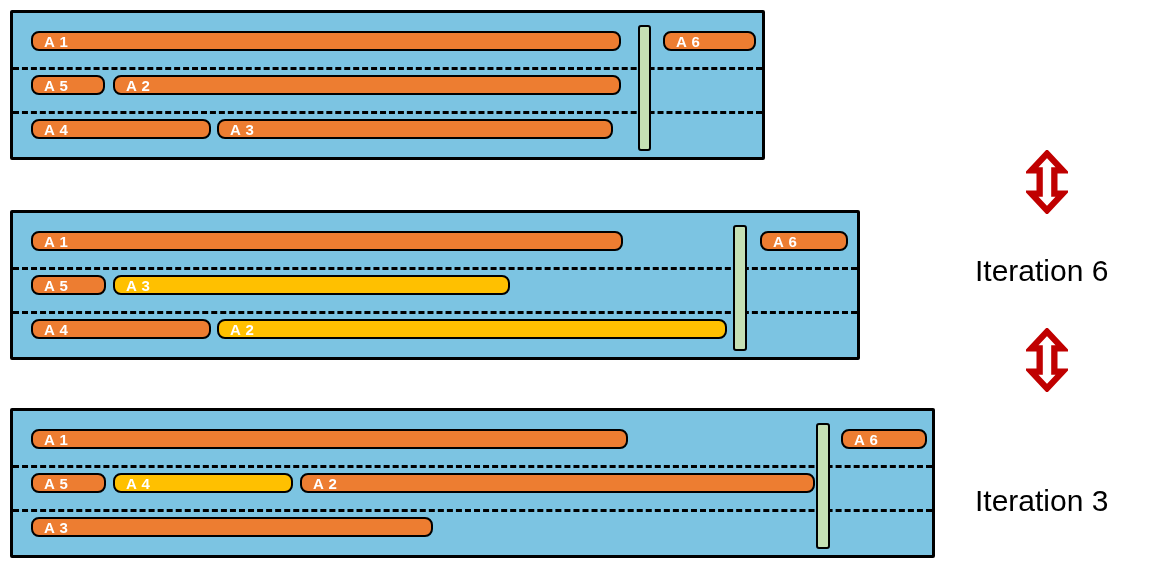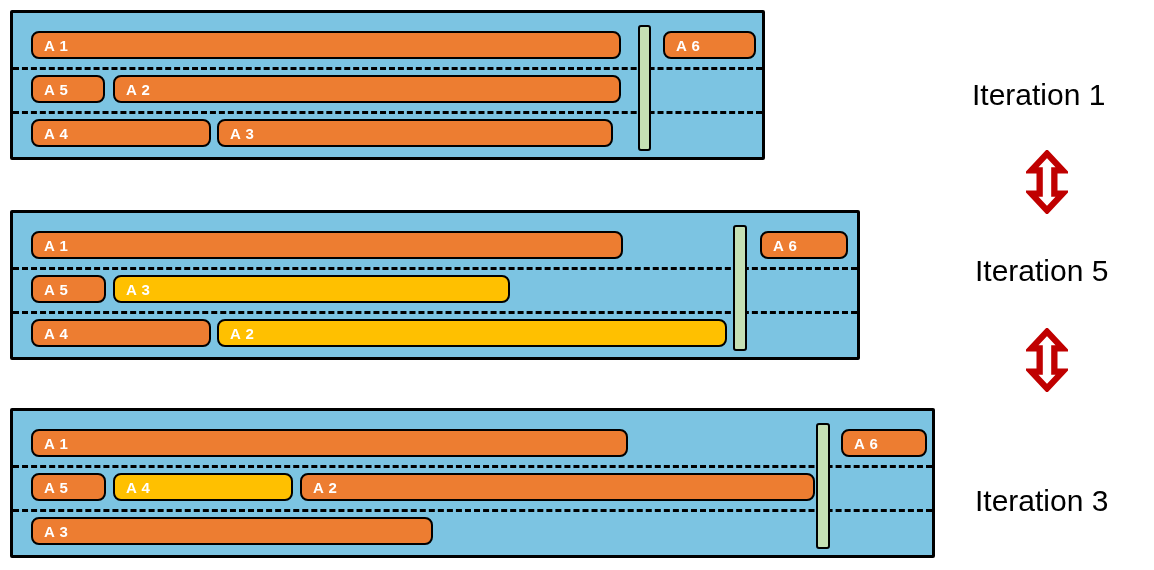--- a/index.html
+++ b/index.html
@@ -29,21 +29,21 @@
     border-top: 3px dashed #000;
   }
   .marker {
     position: absolute;
     border: 2.5px solid #000;
     border-radius: 3px;
     box-sizing: border-box;
   }
   .bar {
     position: absolute;
-    height: 28px;
+    height: 20px;
     border: 2.5px solid #000;
     border-radius: 8px;
     box-sizing: border-box;
     display: flex;
     align-items: center;
     padding-left: 11px;
     color: #fff;
     font-weight: bold;
     font-size: 15px;
     letter-spacing: 0.5px;
@@ -64,23 +64,22 @@
     height: 64px;
   }
   .arrow-1 { left: 1026px; top: 150px; }
   .arrow-2 { left: 1026px; top: 328px; }
 </style>
 </head>
 <body>
 
 <div id="canvas">
 
-  <div class="iter-label label-1">Iteration 1</div>
 
-  <div class="iter-label label-2">Iteration 5</div>
+  <div class="iter-label label-2">Iteration 6</div>
 
   <div class="iter-label label-3">Iteration 3</div>
 
   <div class="arrow arrow-1">
     <svg width="42" height="64" viewBox="0 0 40 60" xmlns="http://www.w3.org/2000/svg">
       <path d="M20 3 L35 19 L27 19 L27 41 L35 41 L20 57 L5 41 L13 41 L13 19 L5 19 Z" fill="#ffffff" stroke="#C00000" stroke-width="6" stroke-linejoin="miter"></path>
     </svg>
   </div>
 
   <div class="arrow arrow-2">

